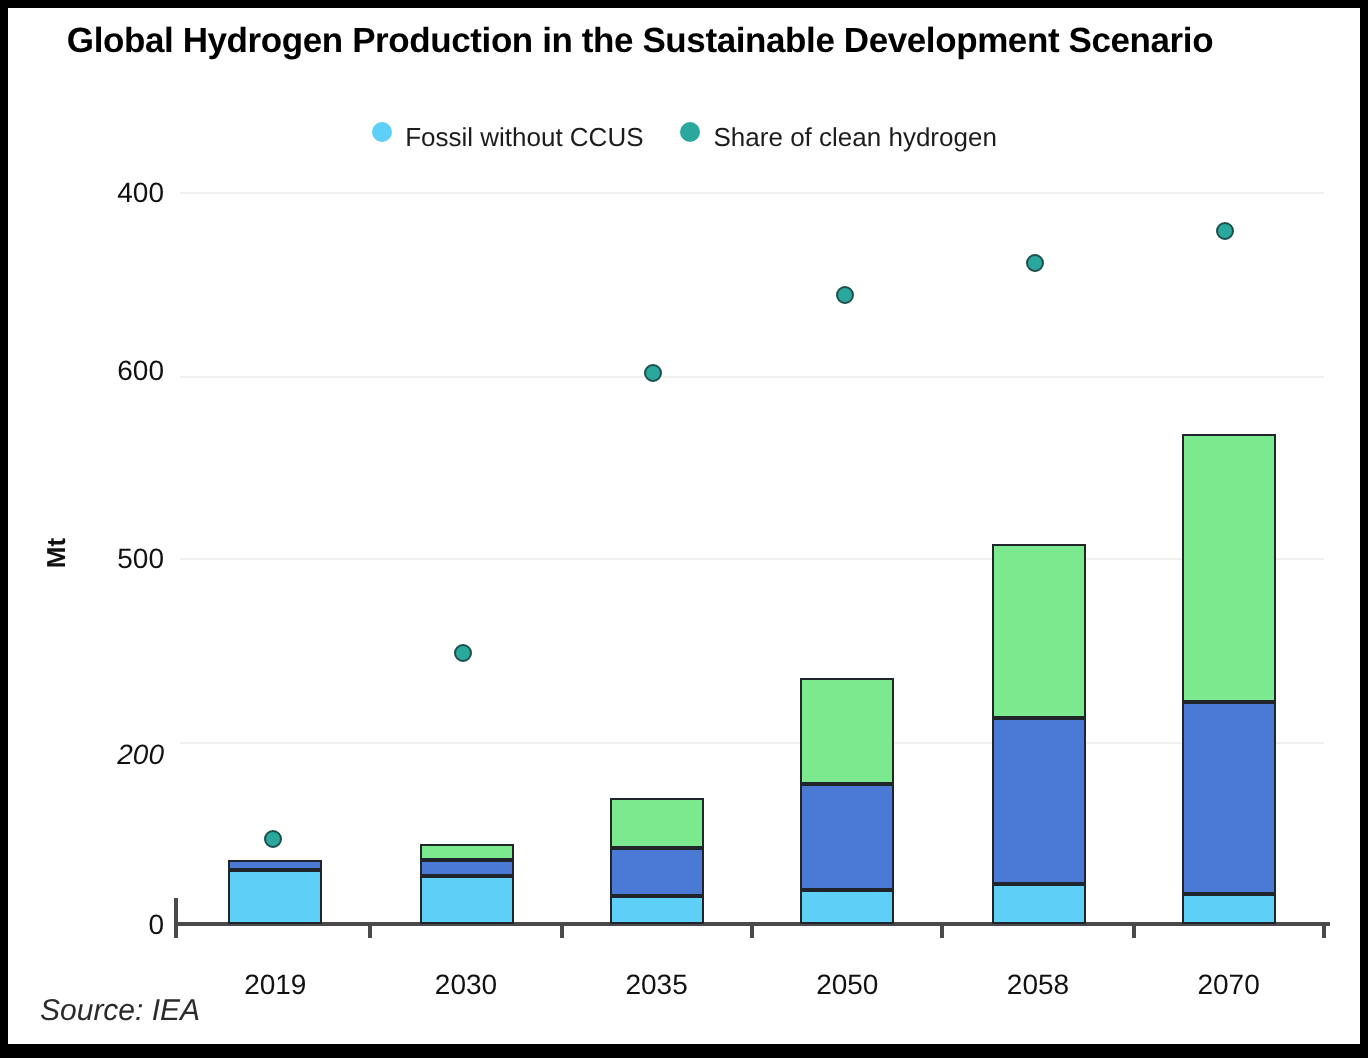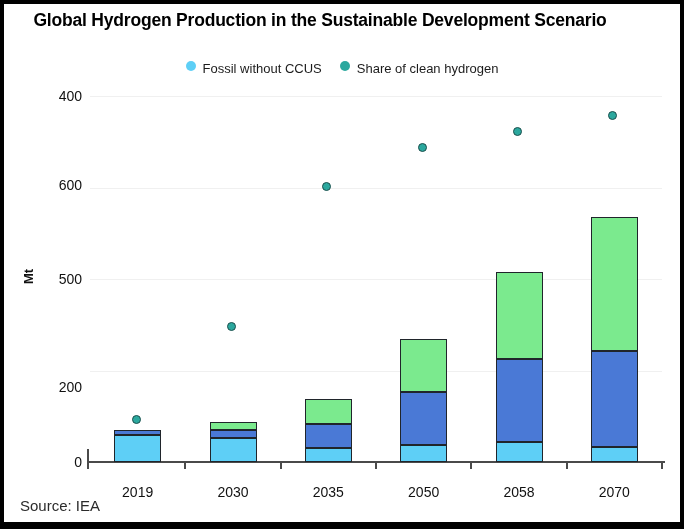--- a/index.html
+++ b/index.html
@@ -113,20 +113,21 @@
     font-weight: bold;
     color: #111111;
     transform: rotate(-90deg);
     transform-origin: center;
     text-align: center;
   }
   .source {
     position: absolute;
     left: 16px; bottom: 8px;
     font-size: 15px;
+    font-style: italic;
     color: #2b2b2b;
   }
 </style>
 </head>
 <body>
 
 <div class="frame">
   <div class="title">
     <div>Global Hydrogen Production in the Sustainable Development Scenario</div>
   </div>
@@ -177,21 +178,21 @@
         <div class="bar-seg" style="background: rgb(123, 234, 142); left: 500.833px; width: 47px; top: 121.237px; height: 133.59px;"></div>
         <div class="dot" style="background: rgb(43, 168, 158); left: 41.6667px; top: 318.825px;"></div>
         <div class="dot" style="background: rgb(43, 168, 158); left: 137px; top: 225.952px;"></div>
         <div class="dot" style="background: rgb(43, 168, 158); left: 232.333px; top: 85.5px;"></div>
         <div class="dot" style="background: rgb(43, 168, 158); left: 327.667px; top: 46.6125px;"></div>
         <div class="dot" style="background: rgb(43, 168, 158); left: 423px; top: 30.6px;"></div>
         <div class="dot" style="background: rgb(43, 168, 158); left: 518.333px; top: 14.5875px;"></div>
       </div>
     <div id="y-labels">
         <div class="y-label" style="top: 450px;">0</div>
-        <div class="y-label" style="top: 375px;">200</div>
+        <div class="y-label" style="top: 365px; font-style: italic;">200</div>
         <div class="y-label" style="top: 267px;">500</div>
         <div class="y-label" style="top: 173px;">600</div>
         <div class="y-label" style="top: 84px;">400</div>
       </div>
     <div id="x-labels">
         <div class="x-label" style="left: 86px; width: 95.3333px;">2019</div>
         <div class="x-label" style="left: 181.333px; width: 95.3333px;">2030</div>
         <div class="x-label" style="left: 276.667px; width: 95.3333px;">2035</div>
         <div class="x-label" style="left: 372px; width: 95.3333px;">2050</div>
         <div class="x-label" style="left: 467.333px; width: 95.3333px;">2058</div>

